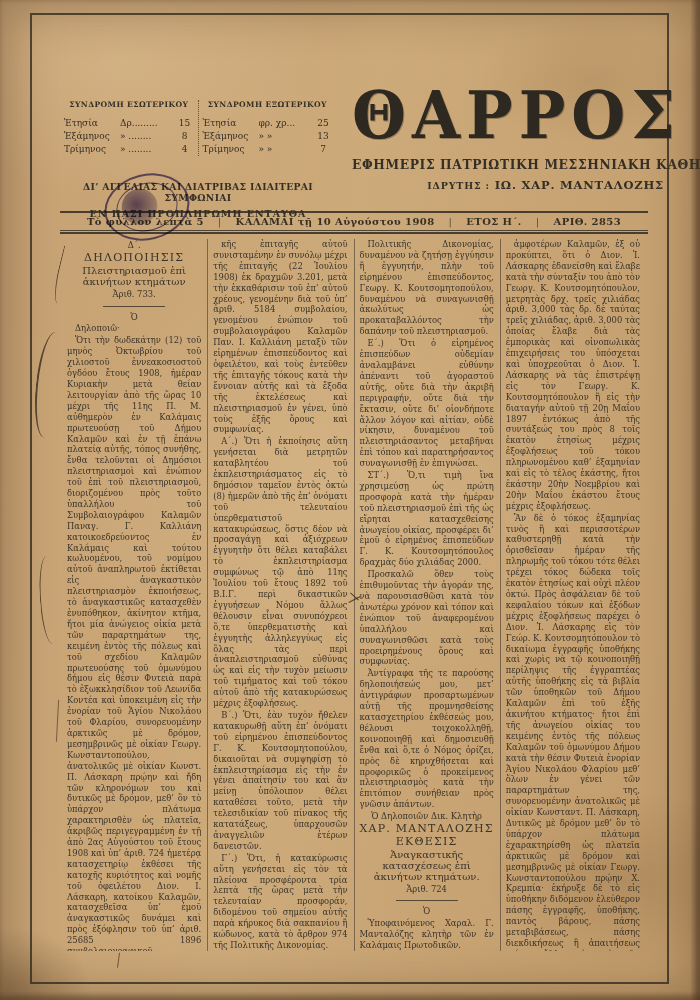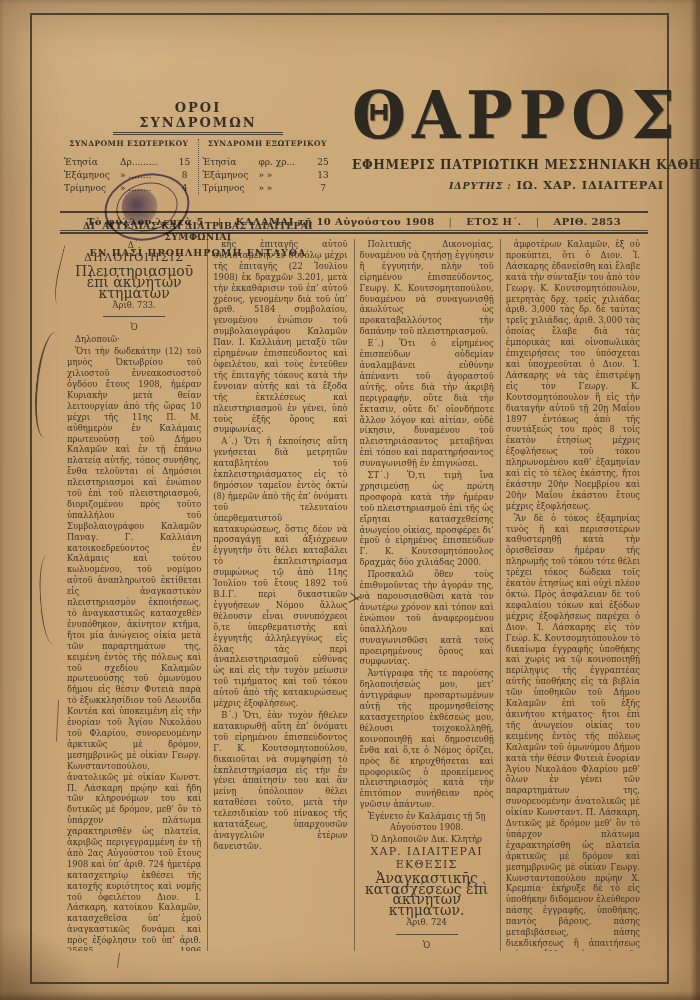--- a/index.html
+++ b/index.html
@@ -31,38 +31,38 @@
   .subs-label{width:56px;}
   .subs-unit{flex:1;overflow:hidden;white-space:nowrap;}
   .subs-value{width:18px;text-align:center;}
   .subs-note1{text-align:center;font-size:9.3px;font-weight:bold;letter-spacing:.3px;margin-top:25px;}
   .subs-note2{text-align:center;font-size:9.5px;font-weight:bold;letter-spacing:1px;margin-top:5px;}
   .title-block{position:absolute;left:352px;top:84px;width:312px;text-align:right;}
   .paper-title{font-size:62px;line-height:64px;font-weight:bold;letter-spacing:6px;
     transform:scaleY(1.06);color:#2d2820;text-shadow:1px 1px 0 rgba(45,40,32,.35);}
   .paper-sub{margin-top:9px;font-size:12.3px;font-weight:bold;letter-spacing:.6px;white-space:nowrap;}
   .founder-line{margin-top:6px;font-size:11.5px;font-weight:bold;letter-spacing:.8px;}
-  .founder-label{font-size:9.5px;font-weight:bold;font-style:italic;}
+  .founder-label{font-size:9.5px;font-weight:bold;}
   
   .dateline{position:absolute;left:60px;top:211px;width:588px;}
   .rule2{height:2px;background:rgba(50,44,34,.85);}
   .rule1{height:1px;background:rgba(50,44,34,.8);margin-top:1px;}
   .dateline-text{display:flex;justify-content:center;gap:14px;align-items:baseline;
     font-size:10px;font-weight:bold;letter-spacing:.4px;padding:3px 0 2px;}
   .dl-sep{font-weight:normal;opacity:.8;}
   
   .columns{position:absolute;left:62px;top:239px;width:584px;height:712px;display:flex;}
   .col{flex:1;overflow:hidden;text-align:justify;font-size:8.4px;line-height:10.9px;
     padding:0 6px 0 5px;color:#39332a;}
   .col.divided{border-right:1px solid rgba(55,48,38,.55);}
   .blk-para{margin:0 0 1px;text-indent:8px;}
   .blk-center{margin:1px 0;text-align:center;text-indent:0;}
   .blk-heading{margin:2px 0;text-align:center;font-weight:normal;font-size:11px;
     letter-spacing:1.2px;text-indent:0;}
-  .blk-subhead{margin:0;text-align:center;font-size:14px;text-indent:0;}
+  .blk-subhead{margin:0;text-align:center;font-size:10px;text-indent:0;}
   .blk-rule{width:62px;height:0;border-top:1.2px solid rgba(55,48,38,.8);margin:6px auto 5px;}
   
   .stamp{position:absolute;left:104px;top:174px;width:86px;height:66px;
     transform:rotate(-14deg);opacity:.82;mix-blend-mode:multiply;}
   .stamp-outer{position:absolute;left:0;top:0;right:0;bottom:0;border:2px solid #54439b;border-radius:50%;}
   .stamp-inner{position:absolute;left:12px;top:9px;right:12px;bottom:9px;border:1.5px solid #54439b;border-radius:50%;}
   .stamp-core{position:absolute;left:18px;top:13px;width:36px;height:36px;border-radius:50%;
     background:radial-gradient(circle at 42% 42%, rgba(72,55,140,.95), rgba(72,55,140,.4) 68%, transparent 76%);}
   
   .mark{position:absolute;pointer-events:none;}
@@ -75,21 +75,20 @@
   #mark6{left:118px;top:953px;height:15px;width:4px;border-left:1.6px solid rgba(45,35,25,.6);transform:rotate(8deg);}
   #mark7{left:57px;top:700px;height:42px;width:5px;border-left:1.6px solid rgba(45,35,25,.55);transform:rotate(3deg);}
 </style>
 </head>
 <body>
 
 <div class="page">
   <div class="frame"></div>
 
   <div class="subs-box">
-    <span class="subs-title">ΟΡΟΙ ΣΥΝΔΡΟΜΩΝ</span>
     <div class="subs-cols">
       <div class="subs-half left">
         <div class="subs-head">ΣΥΝΔΡΟΜΗ ΕΣΩΤΕΡΙΚΟΥ</div>
         <div>
             <div class="subs-row">
               <span class="subs-label">Ἐτησία</span>
               <span class="subs-unit">Δρ.........</span>
               <span class="subs-value">15</span>
             </div>
             <div class="subs-row">
@@ -127,21 +126,21 @@
     </div>
     <div class="subs-note1">ΔΙ’ ΑΓΓΕΛΙΑΣ ΚΑΙ ΔΙΑΤΡΙΒΑΣ ΙΔΙΑΙΤΕΡΑΙ ΣΥΜΦΩΝΙΑΙ</div>
     <div class="subs-note2">ΕΝ ΠΑΣΙ ΠΡΟΠΛΗΡΩΜΗ ΕΝΤΑΥΘΑ</div>
   </div>
 
   <div class="title-block">
     <div class="paper-title">ΘΑΡΡΟΣ</div>
     <div class="paper-sub">ΕΦΗΜΕΡΙΣ ΠΑΤΡΙΩΤΙΚΗ ΜΕΣΣΗΝΙΑΚΗ ΚΑΘΗΜΕΡΙΝΗ</div>
     <div class="founder-line">
       <span class="founder-label">ΙΔΡΥΤΗΣ :</span>
-      <span>ΙΩ. ΧΑΡ. ΙΔΙΑΙΤΕΡΑΙ</span>
+      <span>ΙΩ. ΧΑΡ. ΜΑΝΤΑΛΟΖΗΣ</span>
     </div>
   </div>
 
   <div class="dateline">
     <div class="rule2"></div>
     <div class="dateline-text">
       <span>Τὸ φύλλον λεπτὰ 5</span>
       <span class="dl-sep">|</span>
       <span>ΚΑΛΑΜΑΙ τῇ 10 Αὐγούστου 1908</span>
       <span class="dl-sep">|</span>
@@ -161,30 +160,30 @@
         <p class="blk-center">Ἀριθ. 733.</p>
         <div class="blk-rule"></div>
         <p class="blk-center">Ὁ</p>
         <p class="blk-para">Δηλοποιῶ·</p>
         <p class="blk-para">Ὅτι τὴν δωδεκάτην (12) τοῦ μηνὸς Ὀκτωβρίου τοῦ χιλιοστοῦ ἐννεακοσιοστοῦ ὀγδόου ἔτους 1908, ἡμέραν Κυριακὴν μετὰ θείαν λειτουργίαν ἀπὸ τῆς ὥρας 10 μέχρι τῆς 11ης Π. Μ. αὐθημερὸν ἐν Καλάμαις πρωτευούσῃ τοῦ Δήμου Καλαμῶν καὶ ἐν τῇ ἐπάνω πλατείᾳ αὐτῆς, τόπος συνήθης, ἔνθα τελοῦνται οἱ Δημόσιοι πλειστηριασμοὶ καὶ ἐνώπιον τοῦ ἐπὶ τοῦ πλειστηριασμοῦ, διοριζομένου πρὸς τοῦτο ὑπαλλήλου τοῦ Συμβολαιογράφου Καλαμῶν Παναγ. Γ. Καλλιάνη κατοικοεδρεύοντος ἐν Καλάμαις καὶ τούτου κωλυομένου, τοῦ νομίμου αὐτοῦ ἀναπληρωτοῦ ἐκτίθεται εἰς ἀναγκαστικὸν πλειστηριασμὸν ἐκποιήσεως, τὸ ἀναγκαστικῶς κατασχεθὲν ἐνυπόθηκον, ἀκίνητον κτῆμα, ἤτοι μία ἀνώγειος οἰκία μετὰ τῶν παραρτημάτων της, κειμένη ἐντὸς τῆς πόλεως καὶ τοῦ σχεδίου Καλαμῶν πρωτευούσης τοῦ ὁμωνύμου δήμου εἰς θέσιν Φυτειὰ παρὰ τὸ ἐξωκκλησίδιον τοῦ Λεωνίδα Κοντέα καὶ ὑποκειμένη εἰς τὴν ἐνορίαν τοῦ Ἁγίου Νικολάου τοῦ Φλαρίου, συνορευομένην ἀρκτικῶς μὲ δρόμον, μεσημβρινῶς μὲ οἰκίαν Γεωργ. Κωνσταντοπούλου, ἀνατολικῶς μὲ οἰκίαν Κωνστ. Π. Λάσκαρη πρῴην καὶ ἤδη τῶν κληρονόμων του καὶ δυτικῶς μὲ δρόμον, μεθ’ ὃν τὸ ὑπάρχον πλάτωμα χαρακτηρισθὲν ὡς πλατεῖα, ἀκριβῶς περιγεγραμμένη ἐν τῇ ἀπὸ 2ας Αὐγούστου τοῦ ἔτους 1908 καὶ ὑπ’ ἀριθ. 724 ἡμετέρᾳ κατασχετηρίῳ ἐκθέσει τῆς κατοχῆς κυριότητος καὶ νομῆς τοῦ ὀφειλέτου Διον. Ι. Λάσκαρη, κατοίκου Καλαμῶν, κατασχεθεῖσα ὑπ’ ἐμοῦ ἀναγκαστικῶς δυνάμει καὶ πρὸς ἐξόφλησιν τοῦ ὑπ’ ἀριθ. 25685 1896 συμβολαιογραφικοῦ γραμματίου εἰς διαταγὴν τοῦ συμβολαιογράφου Καλαμῶν Παν. Χαριτοπούλου τοῦ σχετικοῦ ἀποδεικτικοῦ αὐτοῦ καὶ τῆς πρὸς με δοθείσης παραγγελίας καὶ πληρεξουσιότητος παρὰ τοῦ κ. Παν. Δ. Σταματιλάκη πληρεξουσίου δικηγόρου τοῦ ἐπισπεύδοντος Γεωργ. Κ. Κουτσομητοπούλου, κατοίκου Καλαμῶν, ἵνα οὗτος ἐκ τοῦ ἐκπλειστηριάσματος αὐτῆς, πληρωθῇ τὴν ἐξ αὐτῆς ἀπορρέουσαν ἀπαίτησίν του, κατὰ τὴν ἔννοιαν τῆς σχετι-</p>
       </div>
     <div class="col divided">
         <p class="blk-para">κῆς ἐπιταγῆς αὐτοῦ συνισταμένην ἐν συνόλῳ μέχρι τῆς ἐπιταγῆς (22 Ἰουλίου 1908) ἐκ δραχμῶν 3.201, μετὰ τὴν ἐκκαθάρισιν τοῦ ἐπ’ αὐτοῦ χρέους, γενομένην διὰ τοῦ ὑπ’ ἀριθ. 5184 συμβολαίου, γενομένου ἐνώπιον τοῦ συμβολαιογράφου Καλαμῶν Παν. Ι. Καλλιάνη μεταξὺ τῶν εἰρημένων ἐπισπεύδοντος καὶ ὀφειλέτου, καὶ τοὺς ἐντεῦθεν τῆς ἐπιταγῆς τόκους κατὰ τὴν ἔννοιαν αὐτῆς καὶ τὰ ἔξοδα τῆς ἐκτελέσεως καὶ πλειστηριασμοῦ ἐν γένει, ὑπὸ τοὺς ἑξῆς ὅρους καὶ συμφωνίας.</p>
         <p class="blk-para">Α΄.) Ὅτι ἡ ἐκποίησις αὕτη γενήσεται διὰ μετρητῶν καταβλητέου τοῦ ἐκπλειστηριάσματος εἰς τὸ δημόσιον ταμεῖον ἐντὸς ὀκτὼ (8) ἡμερῶν ἀπὸ τῆς ἐπ’ ὀνόματι τοῦ τελευταίου ὑπερθεματιστοῦ κατακυρώσεως, ὅστις δέον νὰ προσαγάγῃ καὶ ἀξιόχρεων ἐγγυητὴν ὅτι θέλει καταβάλει τὸ ἐκπλειστηρίασμα συμφώνως τῷ ἀπὸ 11ης Ἰουλίου τοῦ ἔτους 1892 τοῦ Β.Ι.Γ. περὶ δικαστικῶν ἐγγυήσεων Νόμου ἄλλως θέλουσιν εἶναι συνυπόχρεοι ὅ,τε ὑπερθεματιστὴς καὶ ἐγγυητὴς ἀλληλεγγύως εἰς ὅλας τὰς περὶ ἀναπλειστηριασμοῦ εὐθύνας ὡς καὶ εἰς τὴν τυχὸν μείωσιν τοῦ τιμήματος καὶ τοῦ τόκου αὐτοῦ ἀπὸ τῆς κατακυρώσεως μέχρις ἐξοφλήσεως.</p>
         <p class="blk-para">Β΄.) Ὅτι, ἐὰν τυχὸν ἤθελεν κατακυρωθῇ αὕτη ἐπ’ ὀνόματι τοῦ εἰρημένου ἐπισπεύδοντος Γ. Κ. Κουτσομητοπούλου, δικαιοῦται νὰ συμψηφίσῃ τὸ ἐκπλειστηρίασμα εἰς τὴν ἐν γένει ἀπαίτησίν του καὶ ἂν μείνῃ ὑπόλοιπον θέλει καταθέσει τοῦτο, μετὰ τὴν τελεσιδικίαν τοῦ πίνακος τῆς κατατάξεως, ὑπαρχουσῶν ἀναγγελιῶν ἑτέρων δανειστῶν.</p>
+        <p class="blk-para">Γ΄.) Ὅτι, ἡ κατακύρωσις αὕτη γενήσεται εἰς τὸν τὰ πλείονα προσφέροντα τρία λεπτὰ τῆς ὥρας μετὰ τὴν τελευταίαν προσφοράν, διδομένου τοῦ σημείου αὐτῆς παρὰ κήρυκος διὰ σακπανίου ἢ κώδωνος, κατὰ τὸ ἄρθρον 974 τῆς Πολιτικῆς Δικονομίας.</p>
       </div>
     <div class="col divided">
         <p class="blk-para">Πολιτικῆς Δικονομίας, δυναμένου νὰ ζητήσῃ ἐγγύησιν ἢ ἐγγυητήν, πλὴν τοῦ εἰρημένου ἐπισπεύδοντος, Γεωργ. Κ. Κουτσομητοπούλου, δυναμένου νὰ συναγωνισθῇ ἀκωλύτως ὡς προκαταβαλλόντος τὴν δαπάνην τοῦ πλειστηριασμοῦ.</p>
         <p class="blk-para">Ε΄.) Ὅτι ὁ εἰρημένος ἐπισπεύδων οὐδεμίαν ἀναλαμβάνει εὐθύνην ἀπέναντι τοῦ ἀγοραστοῦ αὐτῆς, οὔτε διὰ τὴν ἀκριβῆ περιγραφήν, οὔτε διὰ τὴν ἔκτασιν, οὔτε δι’ οἱονδήποτε ἄλλον λόγον καὶ αἰτίαν, οὐδὲ νίκησιν, δυναμένου τοῦ πλειστηριάσαντος μεταβῆναι ἐπὶ τόπου καὶ παρατηρήσαντος συναγωνισθῇ ἐν ἐπιγνώσει.</p>
         <p class="blk-para">ΣΤ΄.) Ὅ,τι τιμὴ ἵνα χρησιμεύσῃ ὡς πρώτη προσφορὰ κατὰ τὴν ἡμέραν τοῦ πλειστηριασμοῦ ἐπὶ τῆς ὡς εἴρηται κατασχεθείσης ἀνωγείου οἰκίας, προσφέρει δι’ ἐμοῦ ὁ εἰρημένος ἐπισπεύδων Γ. Κ. Κουτσομητόπουλος δραχμὰς δύο χιλιάδας 2000.</p>
         <p class="blk-para">Προσκαλῶ ὅθεν τοὺς ἐπιθυμοῦντας τὴν ἀγοράν της, νὰ παρουσιασθῶσι κατὰ τὸν ἀνωτέρω χρόνον καὶ τόπον καὶ ἐνώπιον τοῦ ἀναφερομένου ὑπαλλήλου καὶ συναγωνισθῶσι κατὰ τοὺς προειρημένους ὅρους καὶ συμφωνίας.</p>
         <p class="blk-para">Ἀντίγραφα τῆς τε παρούσης δηλοποιήσεώς μου, μετ’ ἀντιγράφων προσαρτωμένων αὐτῇ τῆς προμνησθείσης κατασχετηρίου ἐκθέσεώς μου, θέλουσι τοιχοκολληθῇ, κοινοποιηθῇ καὶ δημοσιευθῇ ἔνθα καὶ ὅ,τε ὁ Νόμος ὁρίζει, πρὸς δὲ κηρυχθήσεται καὶ προφορικῶς ὁ προκείμενος πλειστηριασμὸς κατὰ τὴν ἐπιτόπιον συνήθειαν πρὸς γνῶσιν ἁπάντων.</p>
-        <p class="blk-center">Ἐγένετο ἐν Καλάμαις τῇ 5ῃ Αὐγούστου 1908.</p>
         <p class="blk-center">Ὁ Δηλοποιῶν Δικ. Κλητὴρ</p>
-        <p class="blk-heading">ΧΑΡ. ΙΔΙΑΙΤΕΡΑΙ</p>
+        <p class="blk-heading">ΧΑΡ. ΜΑΝΤΑΛΟΖΗΣ</p>
         <p class="blk-heading">ΕΚΘΕΣΙΣ</p>
         <p class="blk-subhead">Ἀναγκαστικῆς κατασχέσεως ἐπὶ ἀκινήτων κτημάτων.</p>
         <p class="blk-center">Ἀριθ. 724</p>
         <div class="blk-rule"></div>
         <p class="blk-center">Ὁ</p>
         <p class="blk-para">Ὑποφαινόμενος Χαραλ. Γ. Μανταλόζης κλητὴρ τῶν ἐν Καλάμαις Πρωτοδικῶν.</p>
       </div>
     <div class="col">
         <p class="blk-para">ἀμφοτέρων Καλαμῶν, ἐξ οὗ προκύπτει, ὅτι ὁ Διον. Ἰ. Λάσκαρης ἐδανείσθη καὶ ἔλαβε κατὰ τὴν σύνταξίν του ἀπὸ τὸν Γεωργ. Κ. Κουτσομητόπουλον, μετρητὰς δρχ. τρεῖς χιλιάδας ἀριθ. 3,000 τὰς δρ. δὲ ταύτας τρεῖς χιλιάδας, ἀριθ. 3,000 τὰς ὁποίας ἔλαβε διὰ τὰς ἐμπορικὰς καὶ οἰνοπωλικὰς ἐπιχειρήσεις του ὑπόσχεται καὶ ὑποχρεοῦται ὁ Διον. Ἰ. Λάσκαρης νὰ τὰς ἐπιστρέψῃ εἰς τὸν Γεωργ. Κ. Κουτσομητόπουλον ἢ εἰς τὴν διαταγήν αὐτοῦ τῇ 20ῃ Μαΐου 1897 ἐντόκως ἀπὸ τῆς συντάξεώς του πρὸς 8 τοῖς ἑκατὸν ἐτησίως μέχρις ἐξοφλήσεως τοῦ τόκου πληρωνομένου καθ’ ἑξαμηνίαν καὶ εἰς τὸ τέλος ἑκάστης, ἤτοι ἑκάστην 20ὴν Νοεμβρίου καὶ 20ὴν Μαΐου ἑκάστου ἔτους μέχρις ἐξοφλήσεως.</p>
         <p class="blk-para">Ἂν δὲ ὁ τόκος ἑξαμηνίας τινὸς ἢ καὶ περισσοτέρων καθυστερηθῇ κατὰ τὴν ὁρισθεῖσαν ἡμέραν τῆς πληρωμῆς τοῦ τόκου τότε θέλει τρέχει τόκος δώδεκα τοῖς ἑκατὸν ἐτησίως καὶ οὐχὶ πλέον ὀκτώ. Πρὸς ἀσφάλειαν δὲ τοῦ κεφαλαίου τόκων καὶ ἐξόδων μέχρις ἐξοφλήσεως παρέχει ὁ Διον. Ἰ. Λάσκαρης εἰς τὸν Γεώρ. Κ. Κουτσομητόπουλον τὸ δικαίωμα ἐγγραφῆς ὑποθήκης καὶ χωρὶς νὰ τῷ κοινοποιηθῇ περίληψις τῆς ἐγγραπτέας αὐτῆς ὑποθήκης εἰς τὰ βιβλία τῶν ὑποθηκῶν τοῦ Δήμου Καλαμῶν ἐπὶ τοῦ ἑξῆς ἀκινήτου κτήματος· ἤτοι ἐπὶ τῆς ἀνωγείου οἰκίας του κειμένης ἐντὸς τῆς πόλεως Καλαμῶν τοῦ ὁμωνύμου Δήμου κατὰ τὴν θέσιν Φυτειὰ ἐνορίαν Ἁγίου Νικολάου Φλαρίου μεθ’ ὅλων ἐν γένει τῶν παραρτημάτων της, συνορευομένην ἀνατολικῶς μὲ οἰκίαν Κωνσταντ. Π. Λάσκαρη, Δυτικῶς μὲ δρόμον μεθ’ ὃν τὸ ὑπάρχον πλάτωμα ἐχαρακτηρίσθη ὡς πλατεῖα ἀρκτικῶς μὲ δρόμον καὶ μεσημβρινῶς μὲ οἰκίαν Γεωργ. Κωνσταντοπούλου πρῴην Χ. Κρεμπία· ἐκήρυξε δὲ τὸ εἰς ὑποθήκην διδόμενον ἐλεύθερον πάσης ἐγγραφῆς, ὑποθήκης, παντὸς βάρους, πάσης μεταβιβάσεως, πάσης διεκδικήσεως ἢ ἀπαιτήσεως τρίτων, ἄλλως τὸ ποσὸν τῶν γραμματίων θέλει καθίσταται ἀμέσως ἀπαιτητόν. Ταῦτα πάντα συνωμολόγησαν καὶ συναπεδέχθησαν τὰ συμβαλλόμενα μέρη.</p>

